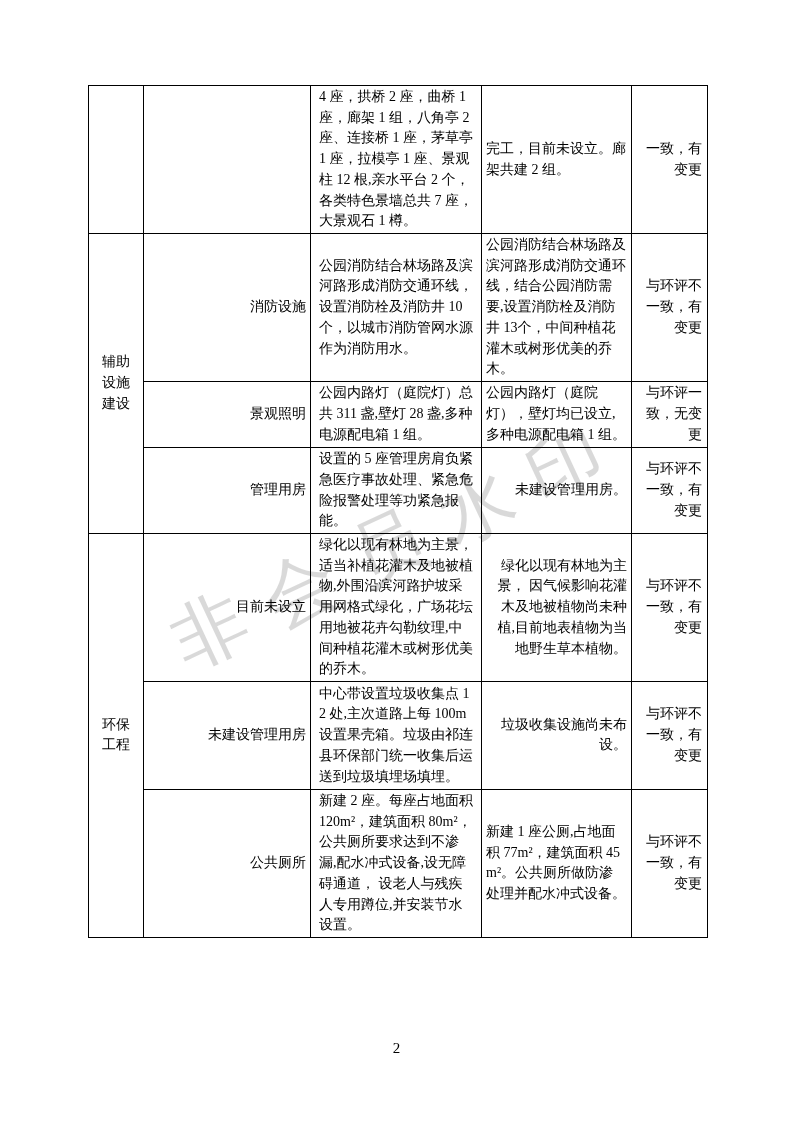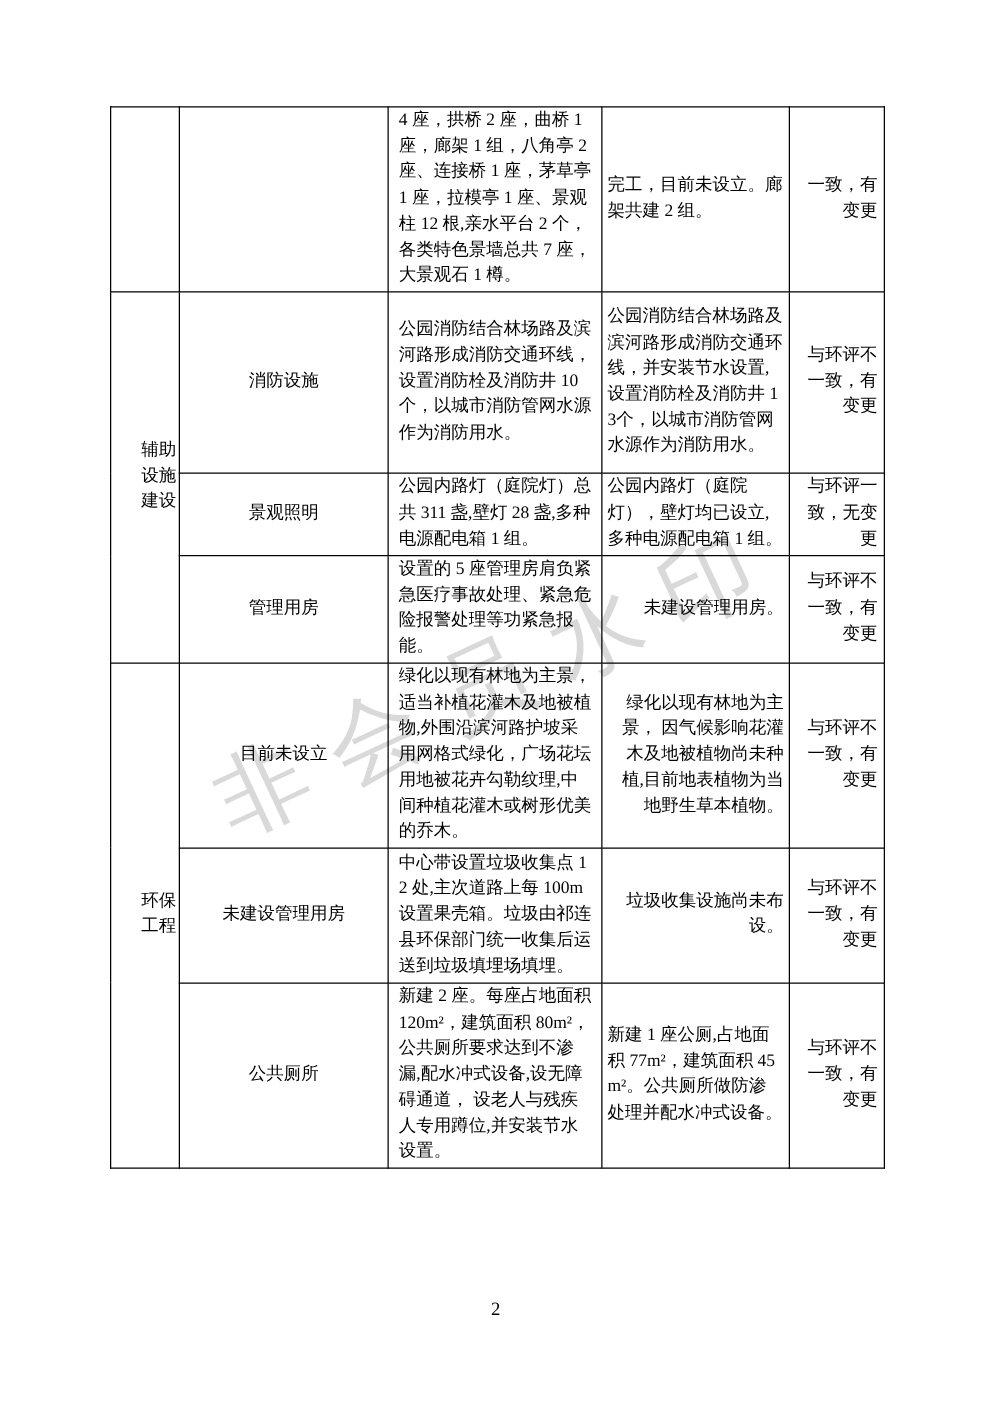--- a/index.html
+++ b/index.html
@@ -33,22 +33,22 @@
     background:transparent;
   }
   .doc-table td {
     border:1px solid #000;
     font-size:14px;
     line-height:1.48;
     vertical-align:middle;
     overflow:hidden;
     word-break:break-all;
   }
-  .c1 { text-align:right; white-space:pre-line; padding:0 2px; }
-  .c2 { text-align:center; padding:0 4px; }
+  .c1 { text-align:center; white-space:pre-line; padding:0 2px; }
+  .c2 { text-align:right; padding:0 4px; }
   .c3 { text-align:left; padding:1px 8px; }
   .c4 { text-align:left; padding:1px 4px;margin-left:48px; }
   .c4.ctr { text-align:right; }
   .c5 { text-align:right; padding:1px 5px; }
   .vtop { vertical-align:top; }
   .page-num {
     position:absolute;
     left:0; right:0; top:1040px;
     text-align:center;
     font-size:15px;
@@ -75,21 +75,21 @@
       <td class="c3 vtop">4 座，拱桥 2 座，曲桥 1 座，廊架 1 组，八角亭 2 座、连接桥 1 座，茅草亭 1 座，拉模亭 1 座、景观柱 12 根,亲水平台 2 个，各类特色景墙总共 7 座，大景观石 1 樽。</td>
       <td class="c4 vtop">完工，目前未设立。廊架共建 2 组。</td>
       <td class="c5 vtop">一致，有变更</td>
     </tr>
     <tr style="height:145px">
       <td class="c1" rowspan="3">辅助
 设施
 建设</td>
       <td class="c2">消防设施</td>
       <td class="c3">公园消防结合林场路及滨河路形成消防交通环线，设置消防栓及消防井 10 个，以城市消防管网水源作为消防用水。</td>
-      <td class="c4">公园消防结合林场路及滨河路形成消防交通环线，并安装节水设置,设置消防栓及消防井 13个，以城市消防管网水源作为消防用水。</td>
+      <td class="c4">公园消防结合林场路及滨河路形成消防交通环线，结合公园消防需要,设置消防栓及消防井 13个，中间种植花灌木或树形优美的乔木。</td>
       <td class="c5">与环评不一致，有变更</td>
     </tr>
     <tr style="height:66px">
       <td class="c2">景观照明</td>
       <td class="c3">公园内路灯（庭院灯）总共 311 盏,壁灯 28 盏,多种电源配电箱 1 组。</td>
       <td class="c4">公园内路灯（庭院灯），壁灯均已设立,多种电源配电箱 1 组。</td>
       <td class="c5">与环评一致，无变更</td>
     </tr>
     <tr style="height:82px">
       <td class="c2">管理用房</td>

